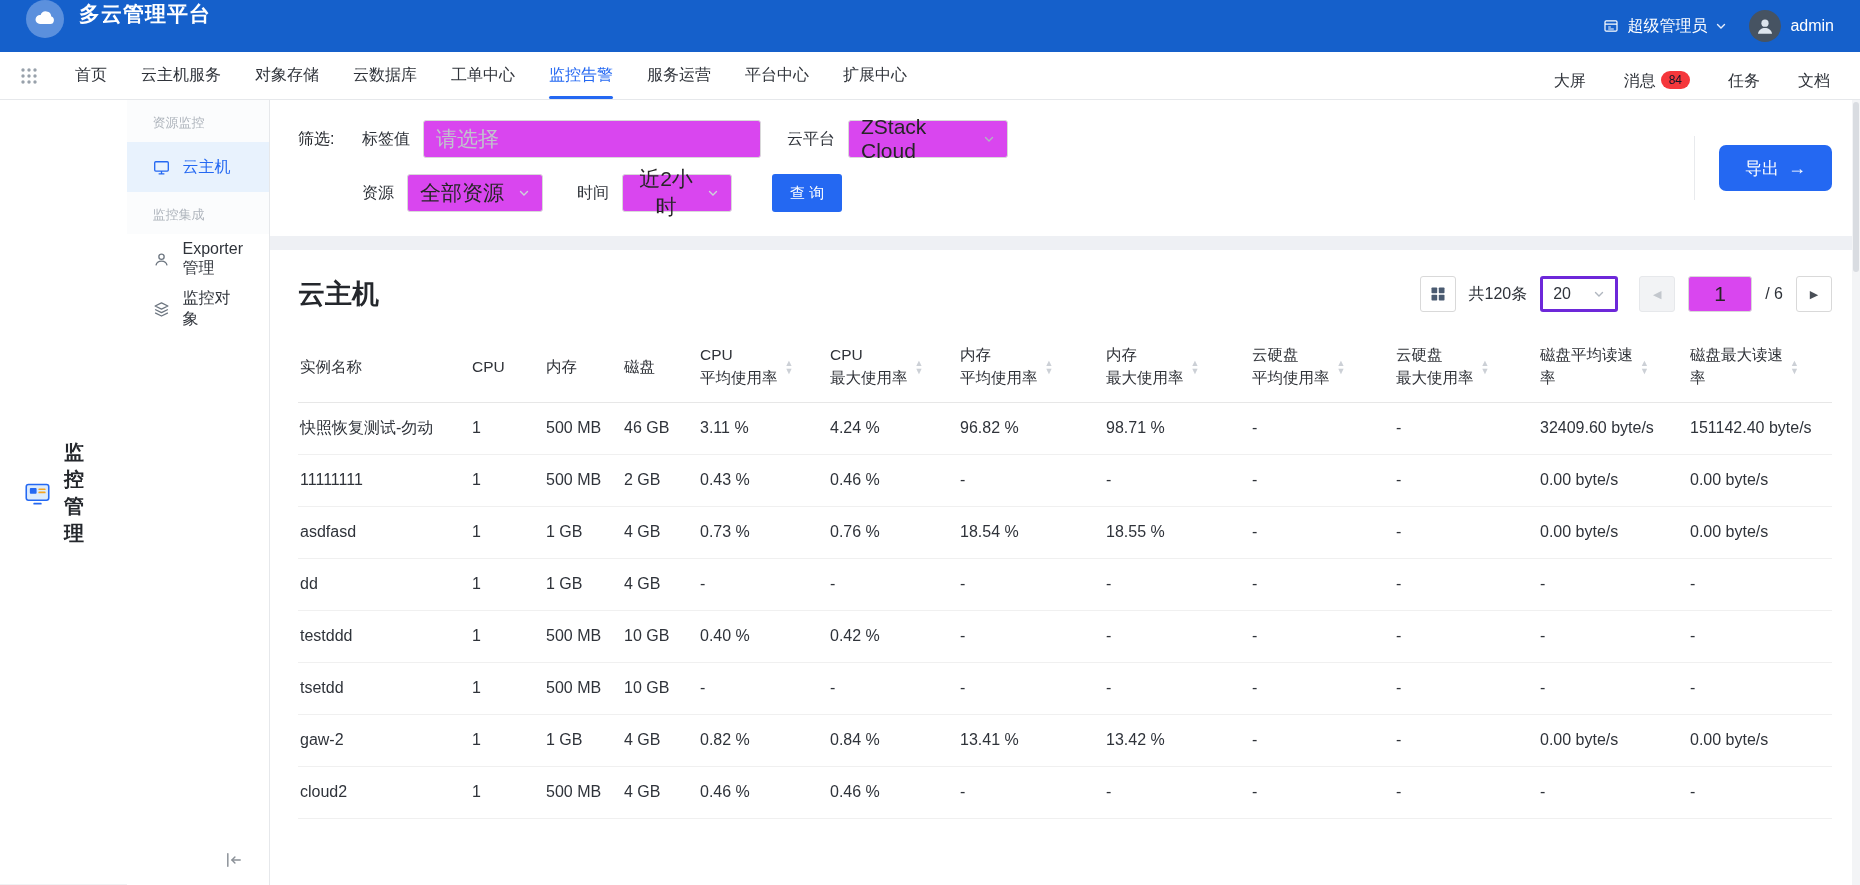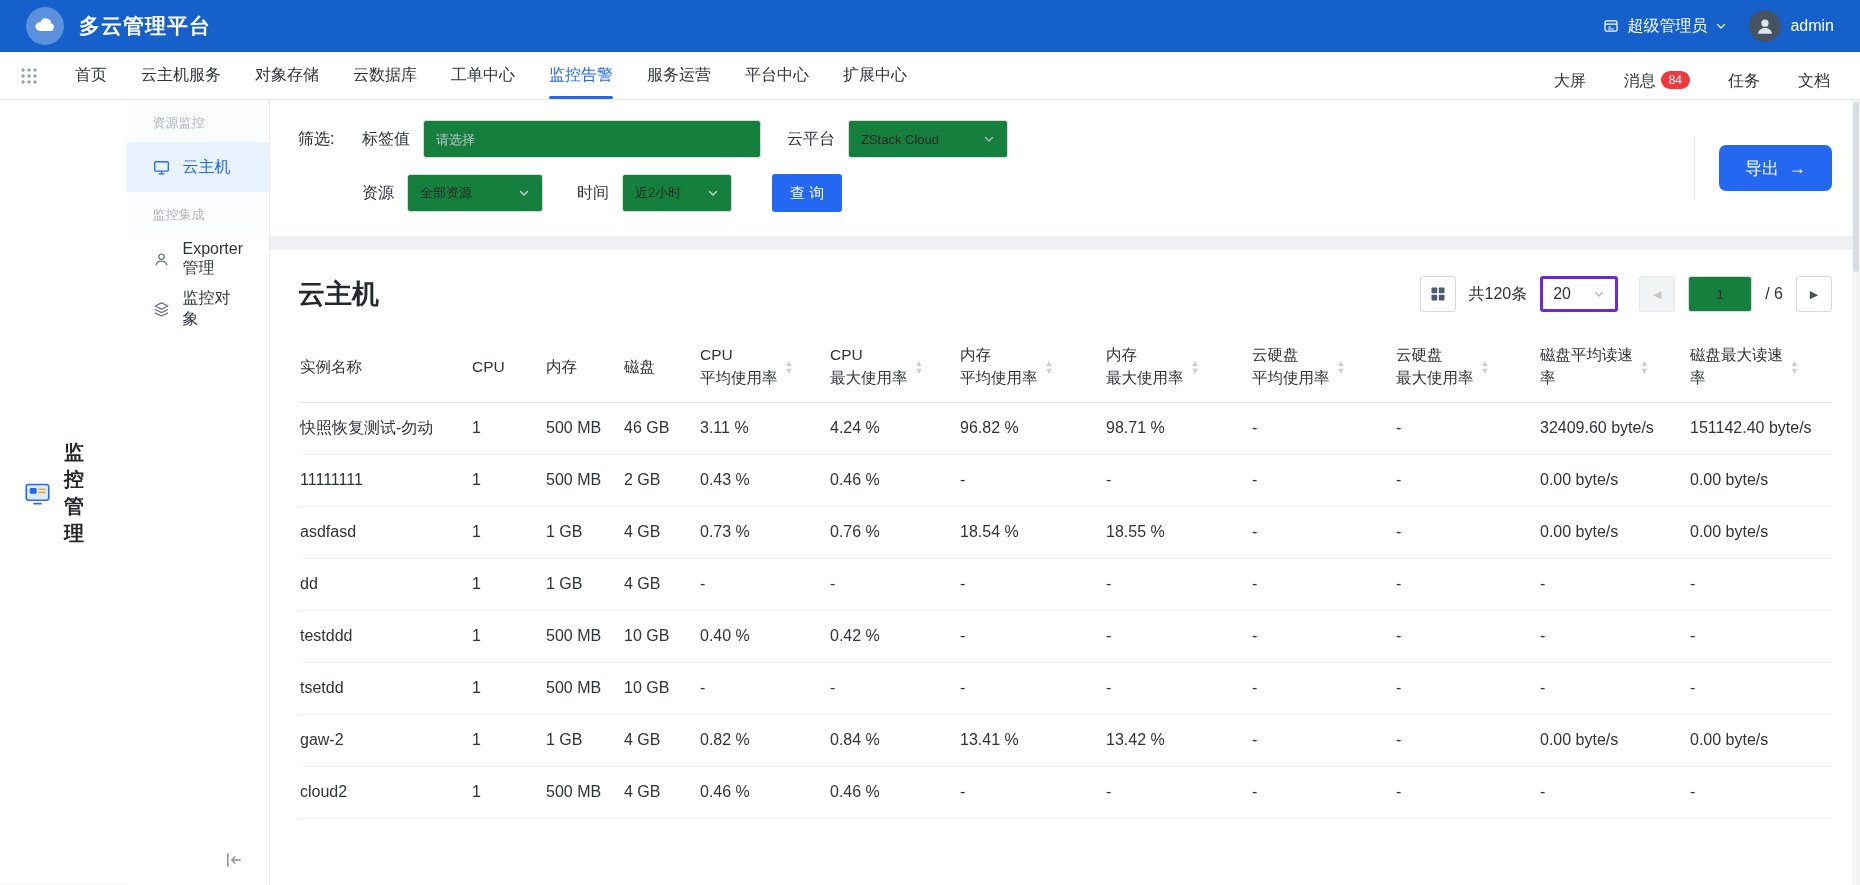--- a/index.html
+++ b/index.html
@@ -5,37 +5,37 @@
 <style>
   * { margin:0; padding:0; box-sizing:border-box; }
   html,body { width:1860px; height:885px; }
   body {
     font-family:"Liberation Sans","DejaVu Sans",sans-serif;
     background:#eef0f4; color:#262626; font-size:16px; overflow:hidden;
   }
   .app { display:flex; flex-direction:column; height:100%; position:relative; }
 
   
-  .topbar { height:52px; background:#1560cb; display:flex; align-items:center; padding:0 26px; color:#fff; flex:0 0 auto; }
+  .topbar { height:52px; background:#1560cb; display:flex; padding:0 26px; color:#fff; flex:0 0 auto; }
   .logo { width:38px; height:38px; border-radius:50%; background:#5b90dd; display:flex; align-items:center; justify-content:center; cursor:pointer; }
   .app-title { font-size:21px; font-weight:700; margin-left:15px; letter-spacing:1px; }
   .topbar-right { margin-left:auto; display:flex; align-items:center; font-size:16px; }
   .role-chip { display:flex; align-items:center; gap:8px; cursor:pointer; }
   .avatar { width:32px; height:32px; border-radius:50%; background:#465362; display:flex; align-items:center; justify-content:center; margin-left:22px; margin-right:9px; cursor:pointer; overflow:hidden; }
 
   
   .navbar { height:48px; background:#fff; border-bottom:1px solid #e6e8eb; display:flex; align-items:center; padding:0 30px 0 20px; flex:0 0 auto; }
   .launcher { color:#98a1ab; margin-right:20px; display:flex; cursor:pointer; }
   .nav-items { display:flex; height:100%; }
   .nav-item { display:flex; align-items:center; margin:0 17px; font-size:16px; color:#2f333a; cursor:pointer; position:relative; white-space:nowrap; }
   .nav-item.active { color:#2468f2; }
   .nav-item.active::after { content:""; position:absolute; left:0; right:0; bottom:0; height:3px; background:#2468f2; border-radius:2px; }
   .nav-right { margin-left:auto; display:flex; align-items:center; gap:38px; font-size:16px;margin-top:12px; }
   .nr-item { cursor:pointer; white-space:nowrap; color:#2f333a; }
-  .badge { background:#f5373c; color:#ffffff; font-size:12px; padding:2px 8px; border-radius:10px; margin-left:5px; position:relative; top:-2px; }
+  .badge { background:#f5373c; color:#0f172a; font-size:12px; padding:2px 8px; border-radius:10px; margin-left:5px; position:relative; top:-2px; }
 
   
   .body-row { flex:1; display:flex; min-height:0; }
 
   
   .sidebar { width:270px; background:#fff; border-right:1px solid #e6e8eb; display:flex; position:relative; flex:0 0 auto; }
   .sidebar-header { display:flex; align-items:center; gap:13px; padding:21px 24px 19px; font-size:20px; font-weight:700; color:#24272c; border-bottom:1px solid #f0f1f3; }
   .group-label { font-size:13px; color:#aeb4bc; padding:14px 26px 10px; background:#fbfcfd; }
   .menu-item { display:flex; align-items:center; gap:13px; height:50px; padding:0 26px; font-size:16px; color:#2f333a; cursor:pointer; }
   .menu-item .mi-icon { display:flex; color:#6d7challenge; color:#6d7680; }
@@ -44,21 +44,21 @@
   .collapse-btn { position:absolute; bottom:16px; right:26px; cursor:pointer; display:flex; }
 
   
   .main { flex:1; display:flex; flex-direction:column; min-width:0; }
 
   .filter-card { background:#fff; padding:20px 28px 24px; position:relative; flex:0 0 auto; }
   .filter-row { display:flex; align-items:center; }
   .filter-row.second { margin-top:16px; margin-left:64px; }
   .f-section { display:inline-block; width:64px; color:#24272c; }
   .f-label { color:#2f333a; margin-right:13px; white-space:nowrap; }
-  .input { height:38px; border:1px solid #d9d9d9; border-radius:3px; padding:0 12px; font-size:13px; color:#262626; background:#15803d; outline:none; font-family:inherit; }
+  .input { height:38px; border:1px solid #d9d9d9; border-radius:3px; padding:0 12px; font-size:21px; color:#262626; background:#d946ef; outline:none; font-family:inherit; }
   .input::placeholder { color:#c0c4cc; }
   .tag-input { width:338px; }
   .platform-label { margin-left:26px; }
   .time-label { margin-left:34px; }
   .select { display:flex; align-items:center; justify-content:space-between; gap:10px; cursor:pointer; }
   .platform-select { width:160px; }
   .resource-select { width:136px; }
   .time-select { width:110px;text-align:center; }
   .chevron { display:flex; }
   .btn-primary { background:#2468f2; color:#fff; border:none; border-radius:3px; height:38px; padding:0 18px; font-size:15px; cursor:pointer; margin-left:40px; font-family:inherit; }

